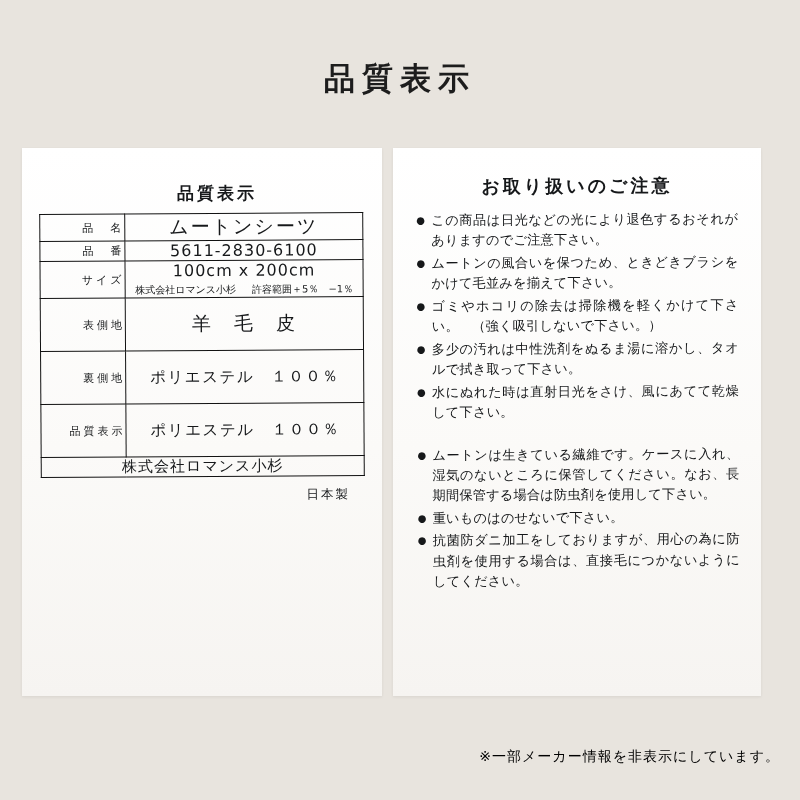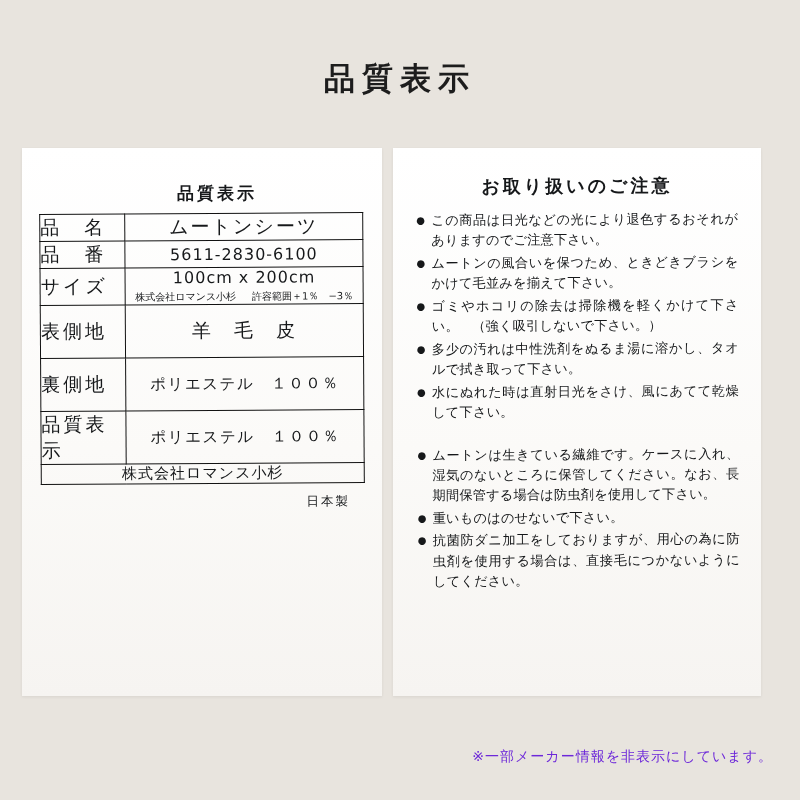--- a/index.html
+++ b/index.html
@@ -81,22 +81,22 @@
     table-layout: fixed;
     transform: rotate(-0.35deg);
   }
   table.qtable td {
     border: 1px solid #121212;
     padding: 0;
     vertical-align: middle;
   }
   td.th-cell {
     width: 84px;
-    text-align: left;
-    font-size: 19px;
+    text-align: right;
+    font-size: 11px;
     letter-spacing: 3px;
     padding: 7px 0;
   }
   td.val-cell {
     text-align: center;
     padding: 7px 4px;
   }
   .val-big {
     font-size: 19px;
     letter-spacing: 2px;
@@ -172,25 +172,25 @@
     top: 0px;
     font-size: 10px;
     line-height: 1.95;
   }
   .care-gap {
     height: 20px;
   }
 
   .footnote {
     position: absolute;
-    right: 27px;
+    right: 20px;
     bottom: 34px;
     font-size: 14px;
     letter-spacing: 1px;
-    color: #6d28d9;
+    color: #000000;
     font-family: "DejaVu Sans", sans-serif;
   }
 </style>
 </head>
 <body>
 
 <div class="page">
 
   <div class="page-title">品質表示</div>
 
@@ -213,21 +213,21 @@
             <td class="val-cell">
               <div class="val-mid">5611-2830-6100</div>
             </td>
           </tr>
           <tr>
             <td class="th-cell">サイズ</td>
             <td class="val-cell">
               <div class="val-mid">100cm x 200cm</div>
               <div class="val-sub">
                 <span>株式会社ロマンス小杉</span>
-                <span>許容範囲＋1％　−3％</span>
+                <span>許容範囲＋5％　−1％</span>
               </div>
             </td>
           </tr>
           <tr class="row-xtall">
             <td class="th-cell">表側地</td>
             <td class="val-cell">
               <div class="val-big">羊　毛　皮</div>
             </td>
           </tr>
           <tr class="row-xtall">

